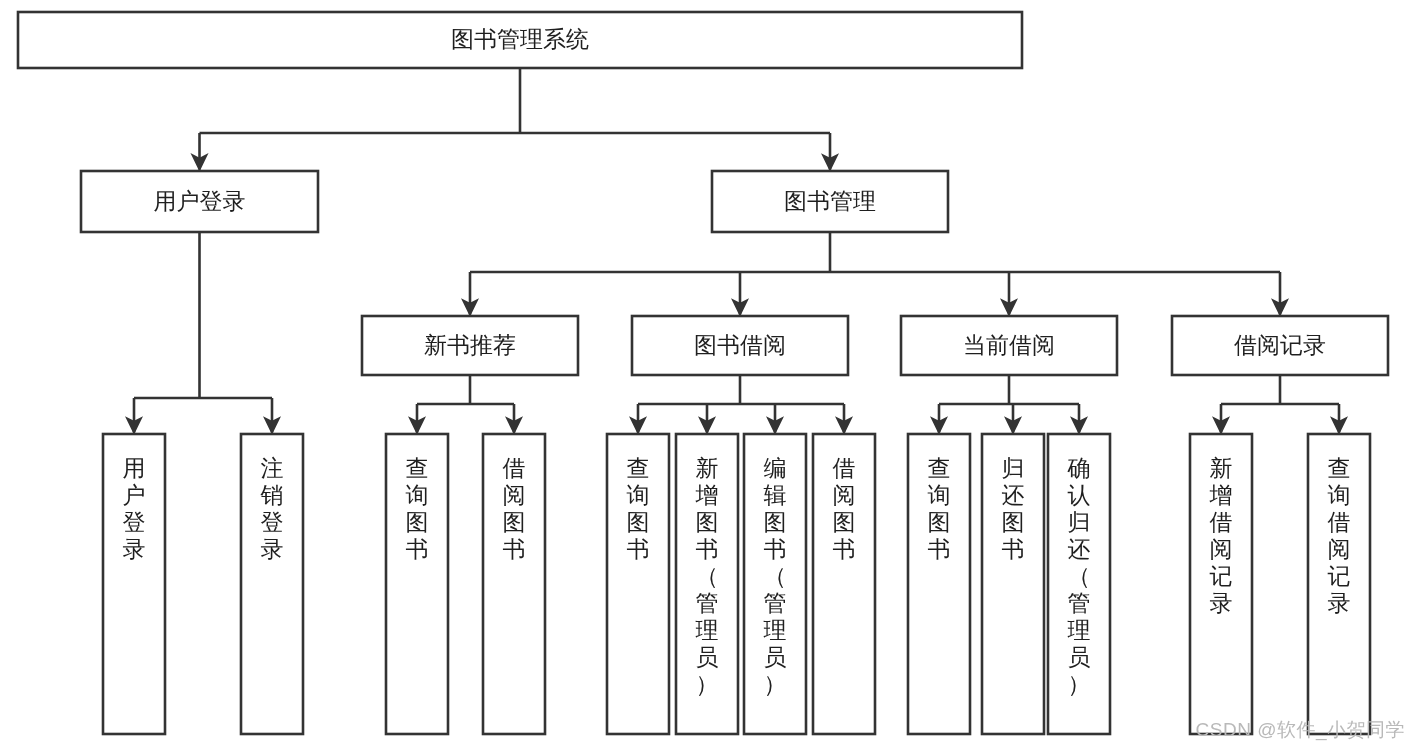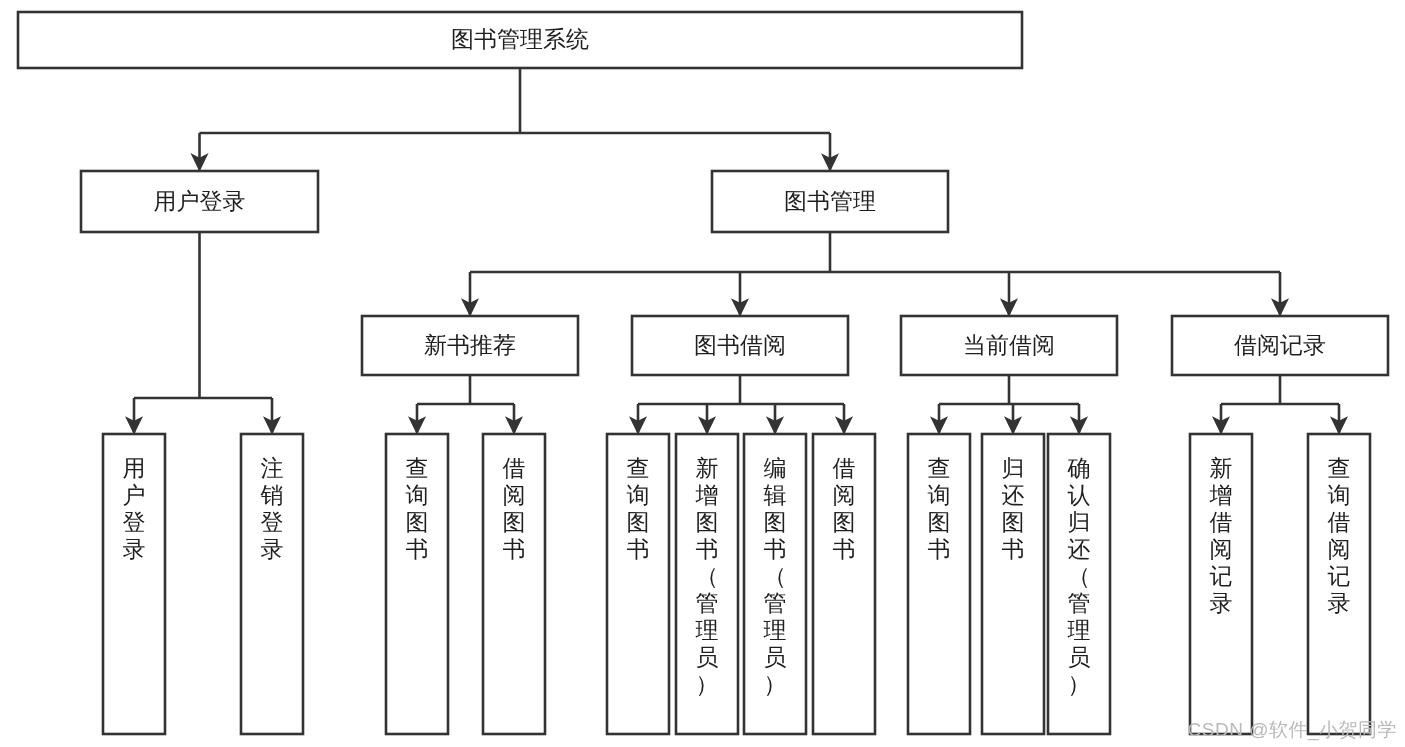--- a/index.html
+++ b/index.html
@@ -49,21 +49,21 @@
     dominant-baseline: middle;
   }
   .node-label-v {
     font-family: "Liberation Sans", "DejaVu Sans", sans-serif;
     font-size: 23px;
     fill: #1f1f1f;
     text-anchor: middle;
   }
   .watermark {
     position: absolute;
-    right: 8px;
+    right: 0;
     bottom: 4px;
     font-family: "Liberation Sans", "DejaVu Sans", sans-serif;
     font-size: 19px;
     color: #b9b9b9;
     letter-spacing: 0.5px;
     white-space: nowrap;
     user-select: none;
   }
 </style>
 </head>

